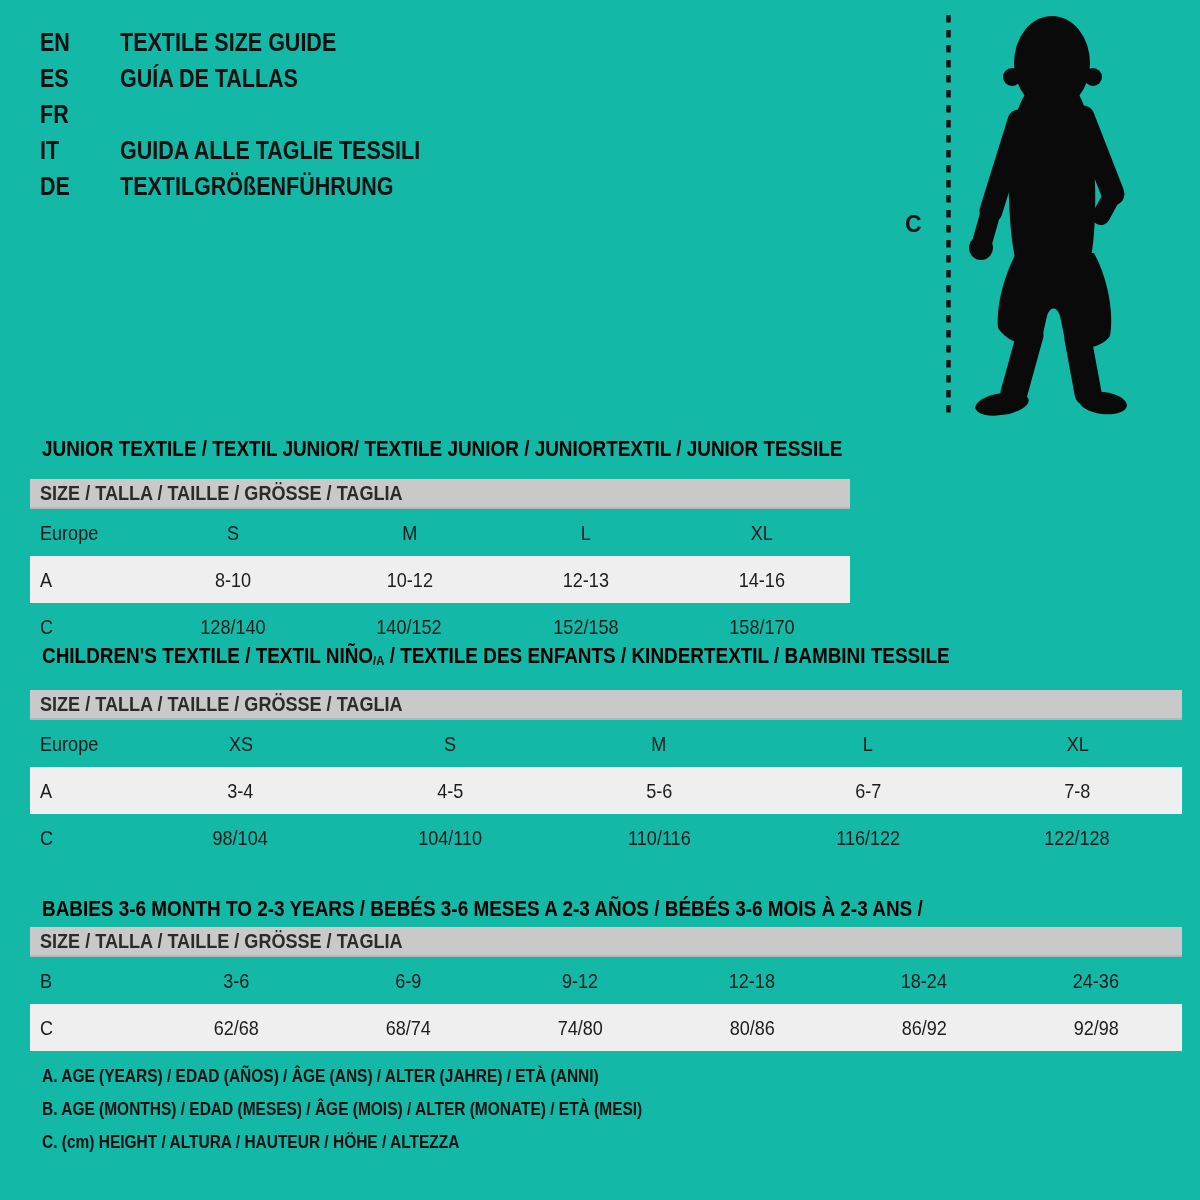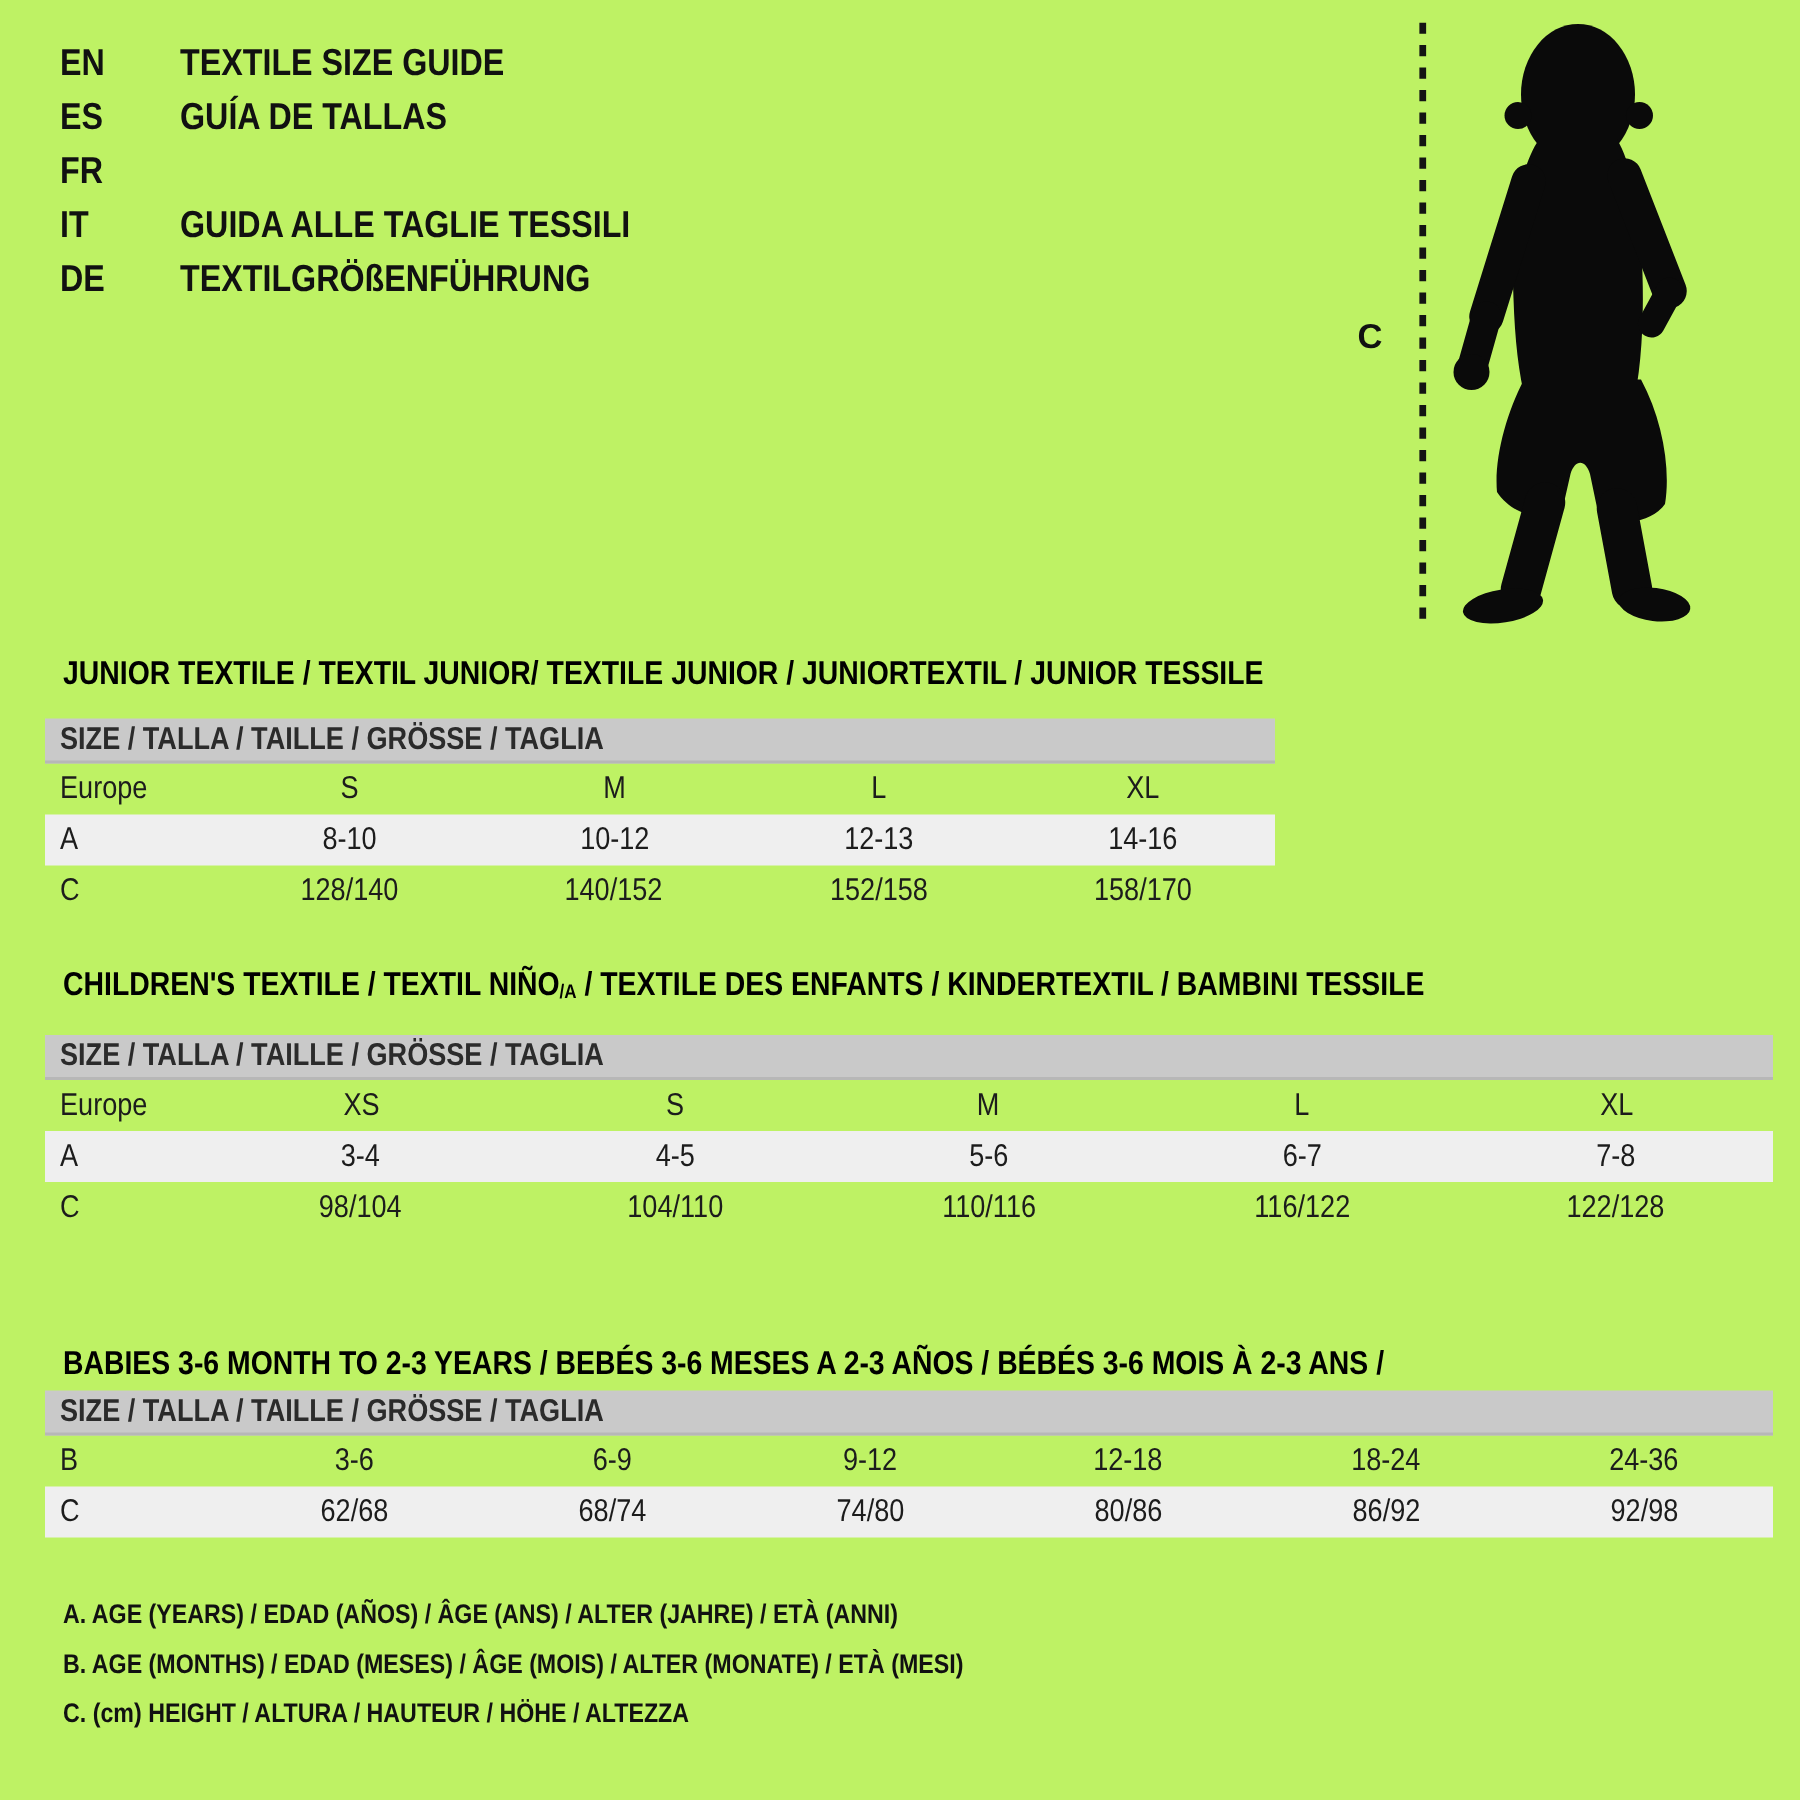--- a/index.html
+++ b/index.html
@@ -1,35 +1,35 @@
 <!DOCTYPE html>
 <html><head>
 <meta charset="utf-8">
 <style>
   html,body{margin:0;padding:0;background:#ffffff;}
-  .page{position:relative;width:1200px;height:1200px;background:#bef264;overflow:hidden;
+  .page{position:relative;width:1200px;height:1200px;background:#14b8a6;overflow:hidden;
         font-family:"Liberation Sans",sans-serif;color:#1a1a1a;}
   .abs{position:absolute;}
   
   .cond{display:inline-block;white-space:nowrap;transform:scaleX(0.86);}
   .cl{transform-origin:0 50%;}
   .cx{transform-origin:50% 50%;}
   
   .langs{left:40px;top:24px;}
   .lang-row{display:flex;height:36px;align-items:center;font-weight:700;font-size:25px;color:#111;}
   .lang-code{width:80px;}
   
   .c-label{left:905px;top:211px;font-weight:700;font-size:23px;color:#111;}
   
   .sec-title{font-weight:700;font-size:22px;color:#000;line-height:34px;}
   
   .tbl{position:absolute;}
   .sizebar{height:30px;background:#c9c9c9;border-bottom:2px solid #b7b7b7;box-sizing:border-box;
            display:flex;align-items:center;padding-left:10px;font-weight:700;font-size:21px;color:#2b2b2b;}
-  .trow{display:flex;height:34px;align-items:center;font-size:21px;color:#1c1c1c;}
+  .trow{display:flex;height:47px;align-items:center;font-size:21px;color:#1c1c1c;}
   .trow.stripe{background:#efefef;}
   .rlabel{padding-left:10px;box-sizing:border-box;flex:0 0 auto;}
   .t1 .rlabel{width:115px;}
   .t2 .rlabel{width:106px;}
   .t3 .rlabel{width:120px;}
   .cell{flex:1 1 0;text-align:center;}
   
   .legend-line{font-weight:700;font-size:18px;height:33px;color:#111;}
   sub.small{font-size:60%;vertical-align:baseline;position:relative;top:2px;font-weight:700;}
 </style>

